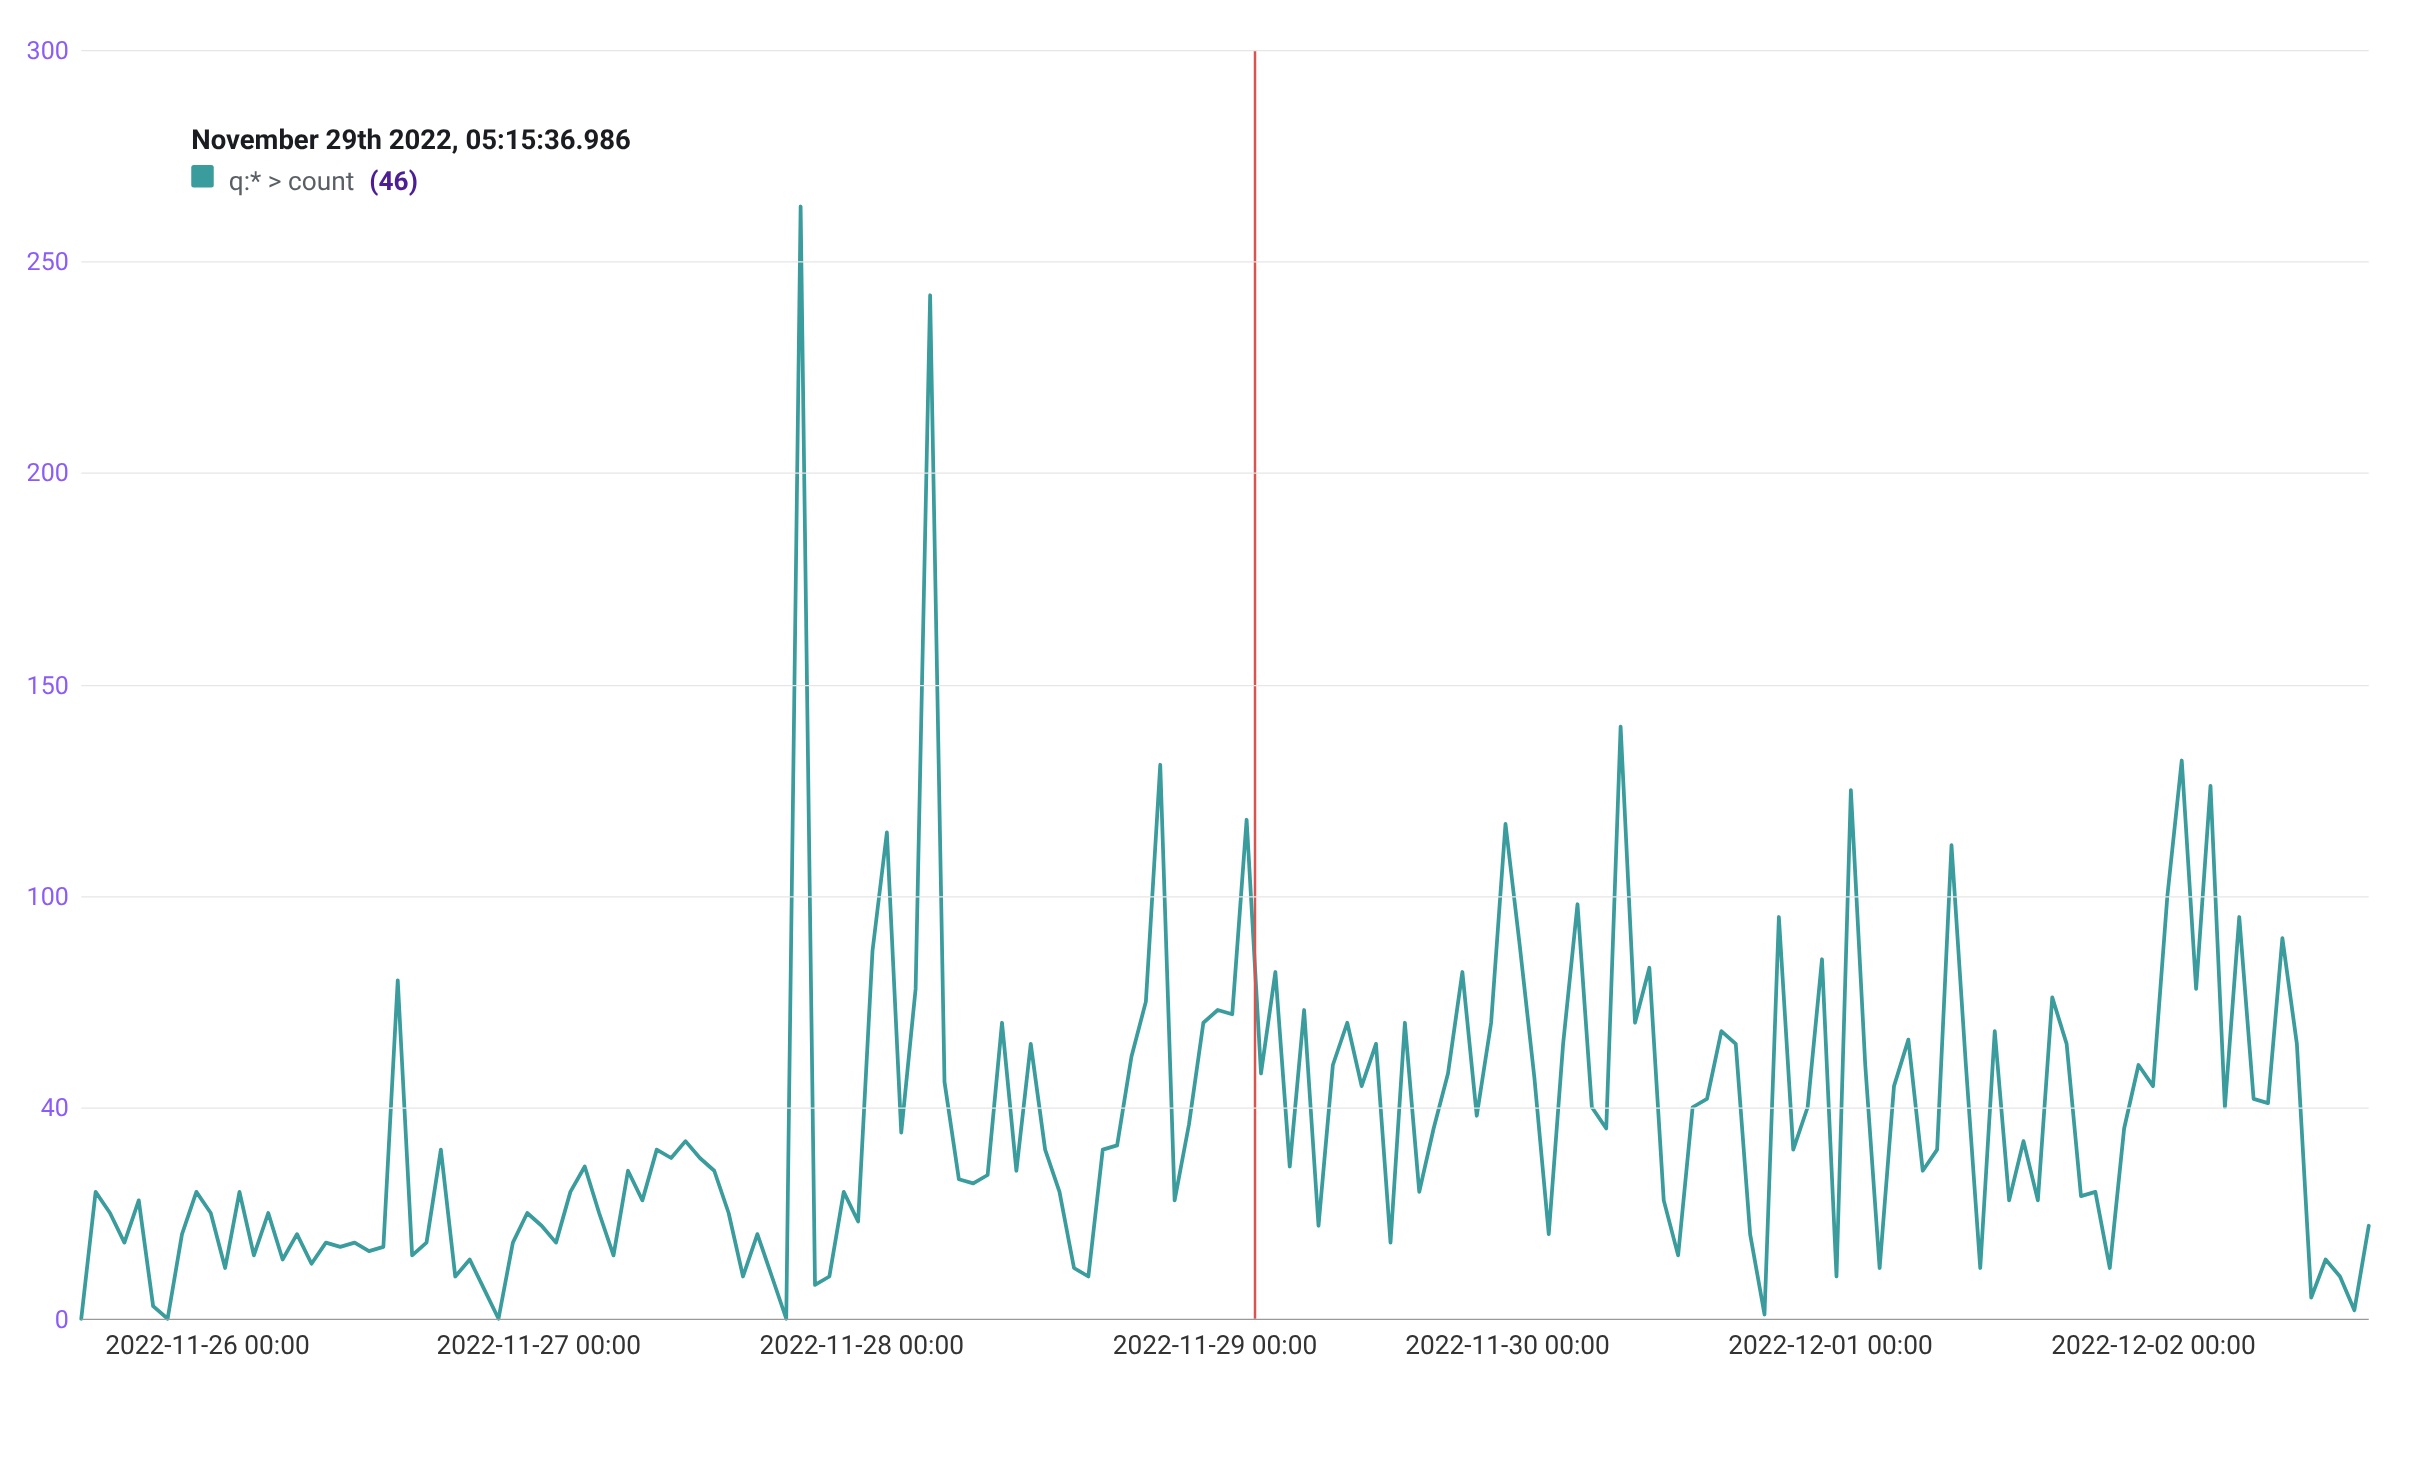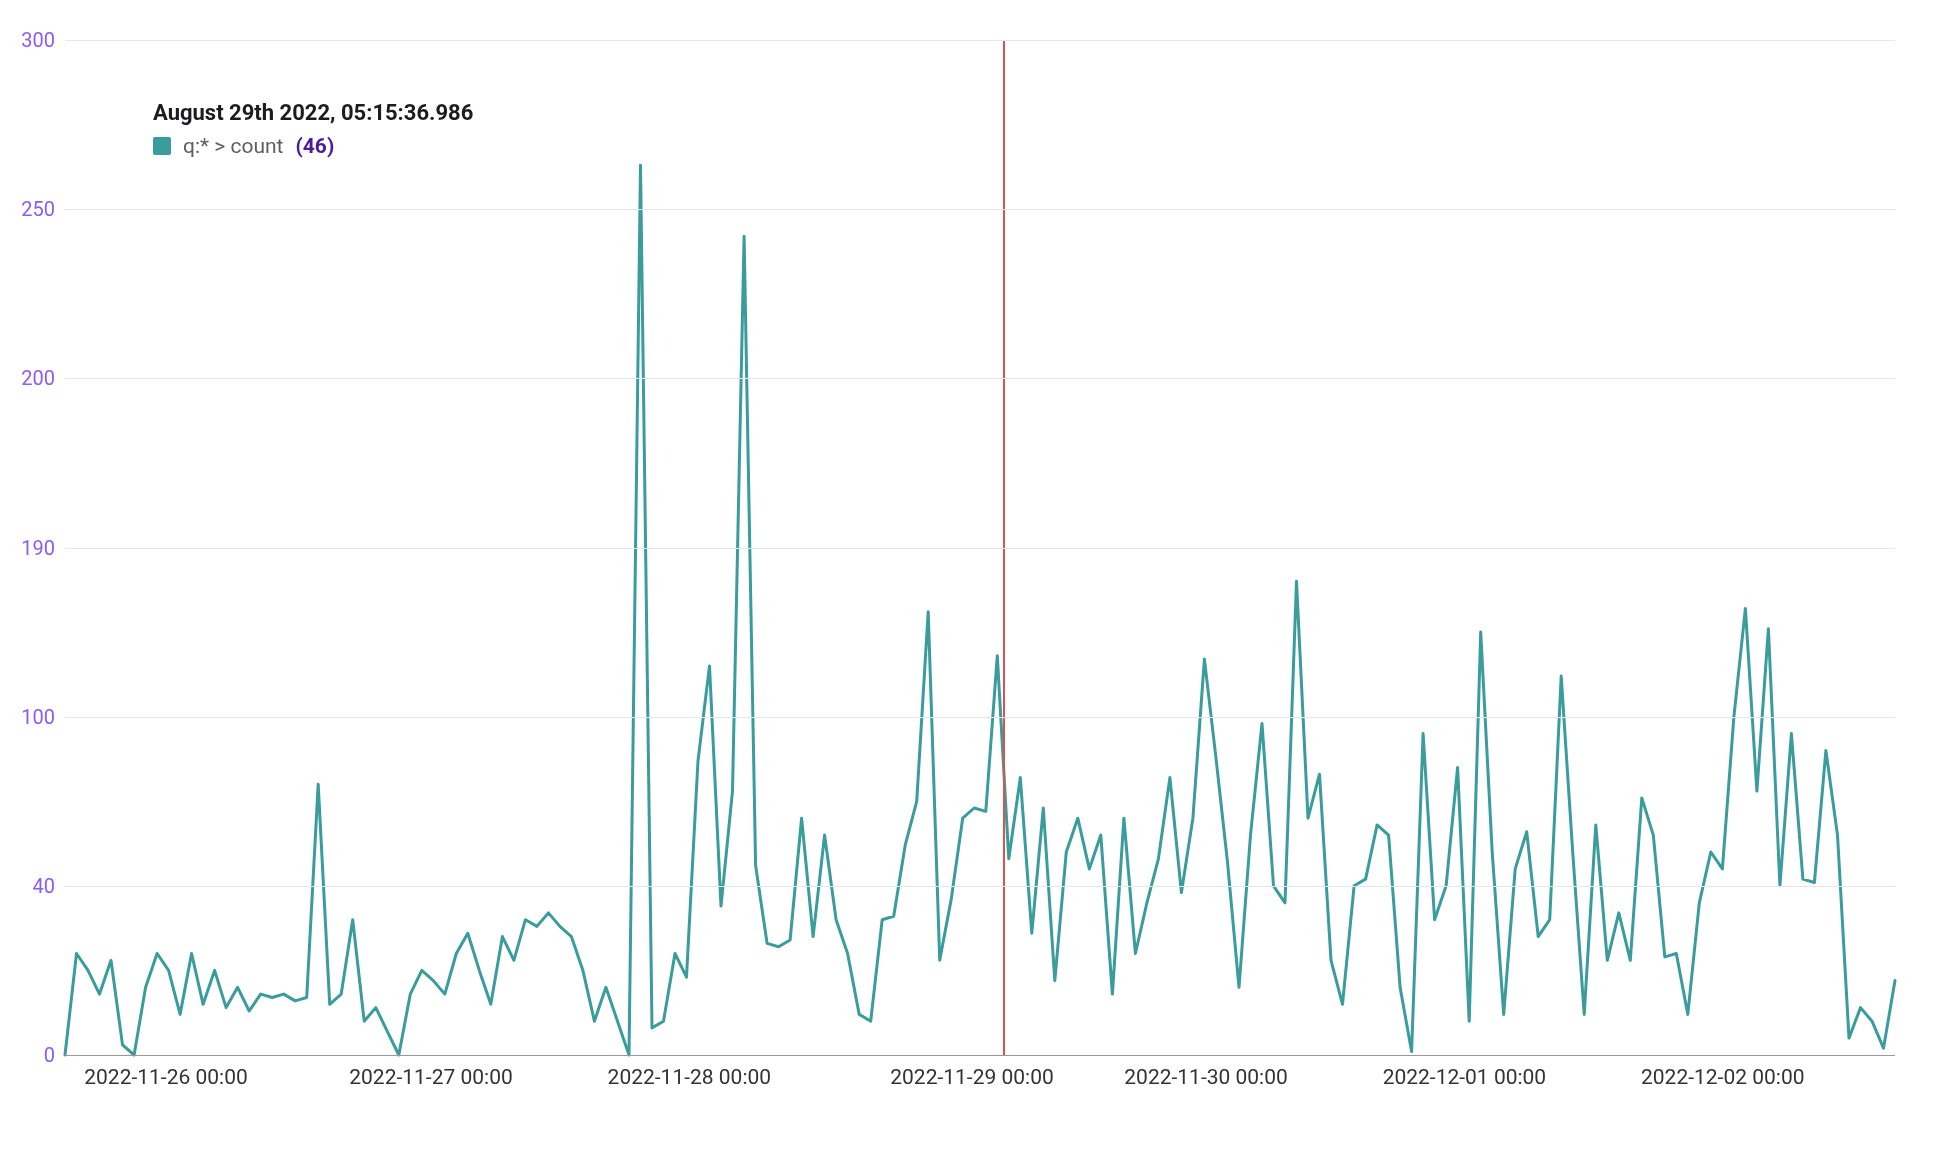--- a/index.html
+++ b/index.html
@@ -5,54 +5,54 @@
   html,body{margin:0;padding:0;width:1940px;height:1174px;background:#fff;font-family:-apple-system,BlinkMacSystemFont,"Segoe UI",Roboto,Helvetica,Arial,sans-serif;color:#1a1c21;overflow:hidden}
   .chart-wrap{position:absolute;left:0;top:0;width:1940px;height:1174px}
   
   .plot{position:absolute;left:65px;top:40px;width:1830px;height:1015px}
   .grid-line{position:absolute;left:0;width:100%;height:0;border-top:1px solid #e6e6e6}
   .x-axis-line{position:absolute;left:0;width:100%;height:0;border-top:1px solid #999}
   .y-tick-label{position:absolute;right:100%;margin-right:10px;transform:translateY(-50%);font-size:20px;color:#8b5cf6;white-space:nowrap}
   .x-tick-label{position:absolute;top:100%;margin-top:10px;transform:translateX(-50%);font-size:21px;color:#333;white-space:nowrap}
   .tooltip{position:absolute;left:88px;top:58px;font-size:22px;line-height:1.35}
   .tooltip .ts{font-weight:700;color:#1a1c21}
-  .tooltip .row{display:flex;align-items:center;gap:12px;margin-top:4px;font-size:21px}
+  .tooltip .row{display:flex;align-items:flex-start;gap:12px;margin-top:4px;font-size:21px}
   .tooltip .swatch{width:18px;height:18px;background:#3a9c9c;border-radius:2px;flex:none}
   .tooltip .label{color:#5a5f66}
   .tooltip .val{font-weight:700;color:#4c1d95}
   svg.series{position:absolute;left:0;top:0;width:100%;height:100%;overflow:visible}
   .hover-line{position:absolute;top:0;bottom:0;width:2px;background:#d9534f}
 </style>
 </head>
 <body>
 
 <div class="chart-wrap">
   <div class="plot" id="plot">
 
     <svg class="series" id="series-svg" preserveAspectRatio="none" viewBox="0 0 1830 1015">
         <path d="M0.0 1015.0 L11.5 913.5 L23.0 930.4 L34.5 954.1 L46.0 920.3 L57.5 1004.9 L69.1 1015.0 L80.6 947.3 L92.1 913.5 L103.6 930.4 L115.1 974.4 L126.6 913.5 L138.1 964.3 L149.6 930.4 L161.1 967.6 L172.6 947.3 L184.2 971.0 L195.7 954.1 L207.2 957.5 L218.7 954.1 L230.2 960.9 L241.7 957.5 L253.2 744.3 L264.7 964.3 L276.2 954.1 L287.7 879.7 L299.2 981.2 L310.8 967.6 L322.3 991.3 L333.8 1015.0 L345.3 954.1 L356.8 930.4 L368.3 940.6 L379.8 954.1 L391.3 913.5 L402.8 893.2 L414.3 930.4 L425.8 964.3 L437.4 896.6 L448.9 920.3 L460.4 879.7 L471.9 886.4 L483.4 872.9 L494.9 886.4 L506.4 896.6 L517.9 930.4 L529.4 981.2 L540.9 947.3 L552.5 981.2 L564.0 1015.0 L575.5 125.2 L587.0 987.9 L598.5 981.2 L610.0 913.5 L621.5 937.2 L633.0 720.7 L644.5 625.9 L656.0 866.1 L667.5 751.1 L679.1 196.2 L690.6 825.5 L702.1 903.4 L713.6 906.7 L725.1 900.0 L736.6 778.2 L748.1 896.6 L759.6 795.1 L771.1 879.7 L782.6 913.5 L794.2 974.4 L805.7 981.2 L817.2 879.7 L828.7 876.3 L840.2 805.2 L851.7 761.3 L863.2 571.8 L874.7 920.3 L886.2 859.4 L897.7 778.2 L909.2 768.0 L920.8 771.4 L932.3 615.8 L943.8 818.8 L955.3 737.6 L966.8 893.2 L978.3 768.0 L989.8 940.6 L1001.3 812.0 L1012.8 778.2 L1024.3 828.9 L1035.8 795.1 L1047.4 954.1 L1058.9 778.2 L1070.4 913.5 L1081.9 862.8 L1093.4 818.8 L1104.9 737.6 L1116.4 852.6 L1127.9 778.2 L1139.4 619.1 L1150.9 717.3 L1162.5 822.1 L1174.0 947.3 L1185.5 795.1 L1197.0 683.4 L1208.5 845.8 L1220.0 862.8 L1231.5 541.3 L1243.0 778.2 L1254.5 734.2 L1266.0 920.3 L1277.5 964.3 L1289.1 845.8 L1300.6 839.1 L1312.1 784.9 L1323.6 795.1 L1335.1 947.3 L1346.6 1011.6 L1358.1 693.6 L1369.6 879.7 L1381.1 845.8 L1392.6 727.4 L1404.2 981.2 L1415.7 592.1 L1427.2 812.0 L1438.7 974.4 L1450.2 828.9 L1461.7 791.7 L1473.2 896.6 L1484.7 879.7 L1496.2 636.1 L1507.7 812.0 L1519.2 974.4 L1530.8 784.9 L1542.3 920.3 L1553.8 872.9 L1565.3 920.3 L1576.8 757.9 L1588.3 795.1 L1599.8 916.9 L1611.3 913.5 L1622.8 974.4 L1634.3 862.8 L1645.8 812.0 L1657.4 828.9 L1668.9 676.7 L1680.4 568.4 L1691.9 751.1 L1703.4 588.7 L1714.9 845.8 L1726.4 693.6 L1737.9 839.1 L1749.4 842.5 L1760.9 710.5 L1772.5 795.1 L1784.0 998.1 L1795.5 967.6 L1807.0 981.2 L1818.5 1008.2 L1830.0 940.6 " fill="none" stroke="#3a9c9c" stroke-width="3" stroke-linejoin="round" stroke-linecap="round"></path>
       </svg>
     <div class="hover-line" id="hover-line" style="left: 938.221px; background: rgb(217, 83, 79);"></div>
 
     <div class="tooltip">
-      <div class="ts">August 29th 2022, 05:15:36.986</div>
+      <div class="ts">November 29th 2022, 05:15:36.986</div>
       <div class="row">
         <span class="swatch"></span>
         <span class="label">q:* &gt; count</span>
         <span class="val">(46)</span>
       </div>
     </div>
   <div class="x-axis-line" style="top: 1015px;"></div>
       <div class="y-tick-label" style="top: 1015px;">0</div>
       <div class="grid-line" style="top: 845.833px;"></div>
       <div class="y-tick-label" style="top: 845.833px;">40</div>
       <div class="grid-line" style="top: 676.667px;"></div>
       <div class="y-tick-label" style="top: 676.667px;">100</div>
       <div class="grid-line" style="top: 507.5px;"></div>
-      <div class="y-tick-label" style="top: 507.5px;">190</div>
+      <div class="y-tick-label" style="top: 507.5px;">150</div>
       <div class="grid-line" style="top: 338.333px;"></div>
       <div class="y-tick-label" style="top: 338.333px;">200</div>
       <div class="grid-line" style="top: 169.167px;"></div>
       <div class="y-tick-label" style="top: 169.167px;">250</div>
       <div class="grid-line" style="top: 0px;"></div>
       <div class="y-tick-label" style="top: 0px;">300</div>
       <div class="x-tick-label" style="left: 101px;">2022-11-26 00:00</div>
       <div class="x-tick-label" style="left: 366px;">2022-11-27 00:00</div>
       <div class="x-tick-label" style="left: 624.353px;">2022-11-28 00:00</div>
       <div class="x-tick-label" style="left: 872px; margin-left: 35px;">2022-11-29 00:00</div>

